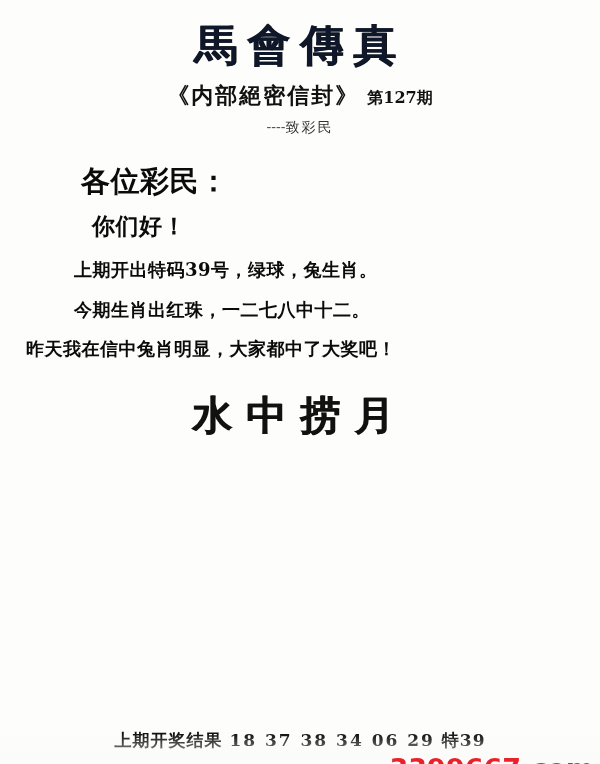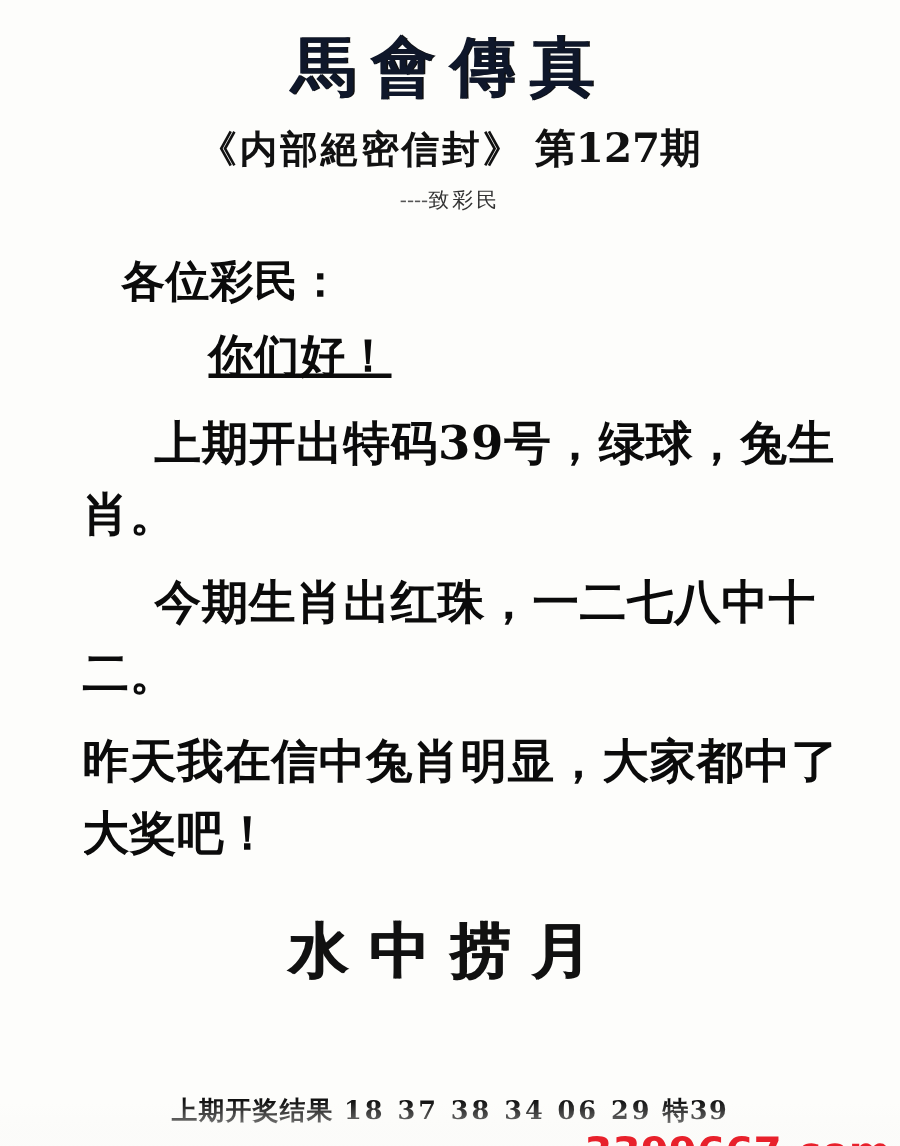--- a/index.html
+++ b/index.html
@@ -35,25 +35,25 @@
   .subtitle-row {
     text-align: center;
     margin-top: 12px;
     font-family: "DejaVu Serif", serif;
     color: #111;
     font-size: 22px;
     font-weight: bold;
     letter-spacing: 1px;
   }
   .subtitle-row .brackets {
-    font-size: 25px;
+    font-size: 22px;
     letter-spacing: 2px;
   }
   .subtitle-row .issue {
-    font-size: 27px;
+    font-size: 16px;
     margin-left: 8px;
     letter-spacing: 0px;
   }
   .dedication {
     text-align: center;
     margin-top: 8px;
     font-family: "DejaVu Serif", serif;
     font-size: 14px;
     color: #333;
     letter-spacing: 2px;
@@ -69,30 +69,28 @@
     font-size: 25px;
     line-height: 1.52;
     font-weight: bold;
     letter-spacing: 0.5px;
   }
   .greet {
     margin-left: 55px;
     font-size: 29px;
   }
   .greet2 {
-    margin-left: 113px;
+    margin-left: 66px;
     margin-top: 6px;
-    font-size: 30px;
-    text-decoration: underline;
+    font-size: 23px;
   }
   .para {
     margin-top: 12px;
     text-indent: 48px;
-    font-size: 31px;
-    margin-left: 29px;
+    font-size: 18px;
   }
   .para.noindent {
     text-indent: 0;
   }
   .bigline {
     text-align: center;
     font-family: "DejaVu Serif", serif;
     font-weight: bold;
     font-size: 40px;
     letter-spacing: 14px;

